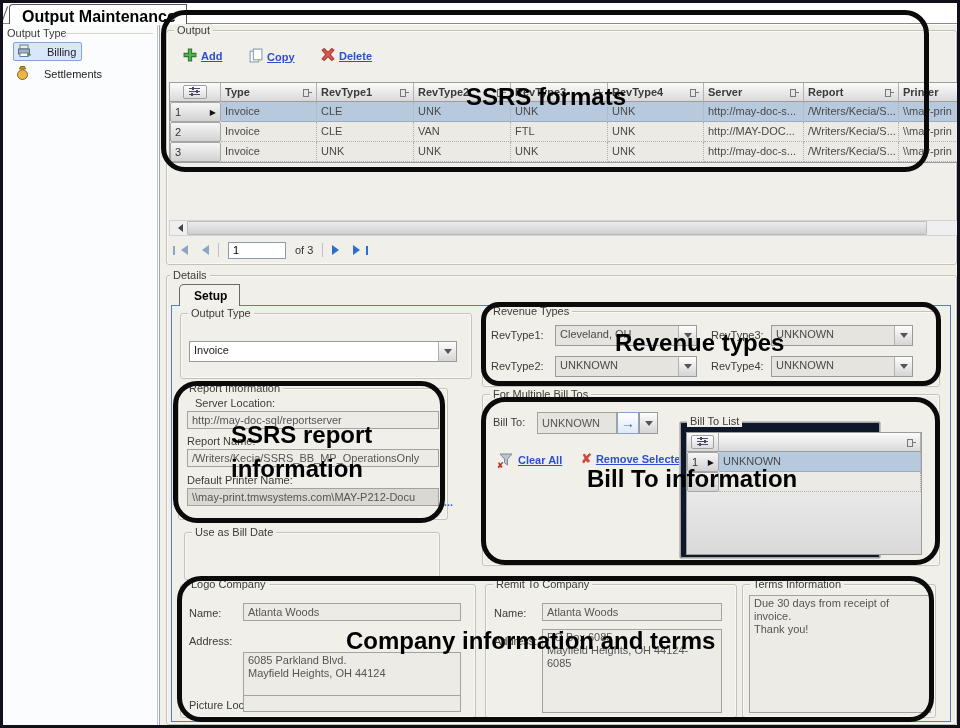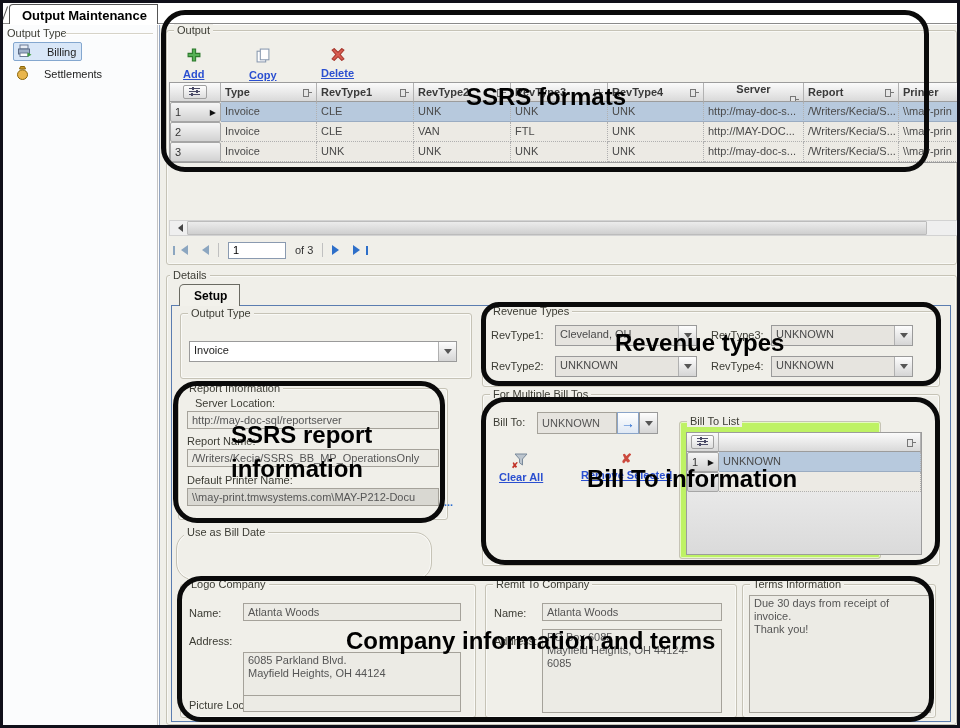--- a/index.html
+++ b/index.html
@@ -4,41 +4,41 @@
 <style>
   * { margin:0; padding:0; box-sizing:border-box; }
   html,body { background:#fff; }
   body { font-family:"Liberation Sans", sans-serif; font-size:11px; color:#333; }
 
   #win { position:relative; width:960px; height:728px; border:3px solid #10101a; background:#fff; overflow:hidden; }
 
   
   .tabstrip { position:absolute; left:0; top:0; width:954px; height:21px; background:#fff; border-bottom:1px solid #8a8a8a; }
   .wtab { position:absolute; left:6px; top:1px; height:20px; padding:3px 10px 0 12px; background:#fff;
-          border:1px solid #555; border-bottom:none; font-weight:bold; font-size:13px; color:#000;
+          border:1px solid #555; border-bottom:none; font-weight:bold; font-size:16px; color:#000;
           border-top-left-radius:4px; }
   .wtab::before { content:""; position:absolute; left:-6px; bottom:0; width:1px; height:18px; background:#555; transform:rotate(20deg); }
 
   
   .sidebar { position:absolute; left:0; top:22px; width:155px; bottom:0; background:#fbfcfd; border-right:1px solid #c4c4c4; }
   .sb-title { position:absolute; left:4px; top:2px; color:#3c3c34; }
   .sb-line { position:absolute; left:62px; right:4px; top:8px; height:1px; background:#d6d3c8; box-shadow:0 1px 0 #fff; }
   .tree-item { position:absolute; left:10px; height:19px; display:flex; align-items:center; gap:15px; padding:0 5px 0 3px; color:#222; }
   .tree-item.selected { background:#d9e7f8; border:1px solid #84a7cf; border-radius:2px; }
 
   
   .main-bg { position:absolute; left:156px; top:22px; right:0; bottom:0; background:#f0efe9; border-left:1px solid #93a5c0; }
 
   
   .grp { position:absolute; border:1px solid #c6c3b6; border-radius:3px; box-shadow:inset 0 0 0 1px rgba(255,255,255,.6); }
   .glabel { position:absolute; top:-7px; left:7px; background:#f0efe9; padding:0 3px; color:#3c3c34; white-space:nowrap; }
 
   
   .lnk { color:#2a4fd0; text-decoration:underline; font-weight:bold; cursor:pointer; white-space:nowrap; }
-  .linkrow { position:absolute; display:flex; align-items:center; gap:4px;flex-direction:column; }
+  .linkrow { position:absolute; display:flex; align-items:center; gap:4px; }
 
   
   .grid { position:absolute; background:#eceae4; border:1px solid #9c9c9c; border-right:none; }
   .g-head, .g-row { display:flex; }
   .gh { height:19px; background:linear-gradient(#fbfbfb,#d9d9d9); border-right:1px solid #b2b2b2; border-bottom:1px solid #9c9c9c;
         display:flex; align-items:center; padding:0 4px; font-weight:bold; color:#3a3a3a; overflow:hidden; white-space:nowrap; }
   .pin { margin-left:auto; width:10px; height:9px; position:relative; flex:none; }
   .pin::before { content:""; position:absolute; left:1px; top:1px; width:4px; height:6px; border:1px solid #777; background:#e6e6e6; }
   .pin::after { content:""; position:absolute; left:7px; top:4px; width:3px; height:1px; background:#777; }
   .gc { height:20px; border-right:1px dotted #b0b0b0; border-bottom:1px dotted #b0b0b0; padding:0 4px; line-height:19px;
@@ -178,21 +178,21 @@
             <span class="pin"></span>
           </div>
         <div class="gh" style="width:97px;">
             <span>RevType3</span>
             <span class="pin"></span>
           </div>
         <div class="gh" style="width:96px;">
             <span>RevType4</span>
             <span class="pin"></span>
           </div>
-        <div class="gh" style="width:100px;flex-direction:column;">
+        <div class="gh" style="width:100px;">
             <span>Server</span>
             <span class="pin"></span>
           </div>
         <div class="gh" style="width:95px;">
             <span>Report</span>
             <span class="pin"></span>
           </div>
         <div class="gh" style="flex:1;">
             <span>Printer</span>
           </div>
@@ -342,21 +342,21 @@
           <span class="clr-icon"><svg width="15" height="13" viewBox="0 0 15 13">
                 <path d="M1 1 h12 l-4.5 5 v6 l-3 -2.2 v-3.8 z" fill="#bcc5ce" stroke="#7a8a9a"></path>
               </svg><span class="mini-x">✘</span></span>
           <span class="lnk">Clear All</span>
         </div>
         <div class="linkrow" style="left:98px; top:58px;">
           <span class="xglyph">✘</span>
           <span class="lnk">Remove Selected</span>
         </div>
 
-        <div class="grp" style="left:196px; top:26px; width:202px; height:138px; background:#bef264;">
+        <div class="grp" style="left:196px; top:26px; width:202px; height:138px; background:#0f172a;">
           <span class="glabel">Bill To List</span>
           <div class="grid" style="left:6px; top:10px; width:236px; border-right:1px solid #9c9c9c; background:linear-gradient(#f6f6f6,#dadada);">
             <div class="g-head">
               <div class="gh ind" style="width:32px;">
                   <span class="btnish">
                     <span class="slider-icon"></span>
                   </span>
                 </div>
               <div class="gh" style="flex:1;">
                   <span class="pin"></span>
@@ -371,21 +371,21 @@
             </div>
             <div class="g-row">
               <div class="rowhdr" style="width:32px;"></div>
               <div class="gc" style="flex:1;"></div>
             </div>
             <div style="height:62px;"></div>
           </div>
         </div>
       </div>
 
-      <div class="grp" style="left:4px; top:226px; width:256px; height:48px;border-radius:17px;">
+      <div class="grp" style="left:12px; top:226px; width:256px; height:48px;">
         <span class="glabel">Use as Bill Date</span>
       </div>
 
       <div class="grp" style="left:8px; top:278px; width:296px; height:134px;">
         <span class="glabel">Logo Company</span>
         <span class="lbl" style="left:8px; top:22px;">Name:</span>
         <div class="fld" style="left:62px; top:18px; width:218px; height:18px;">Atlanta Woods</div>
         <span class="lbl" style="left:8px; top:50px;">Address:</span>
         <div class="fld ml" style="left:62px; top:44px; width:218px; height:60px;margin-top:23px;">6085 Parkland Blvd.
 Mayfield Heights, OH 44124</div>

